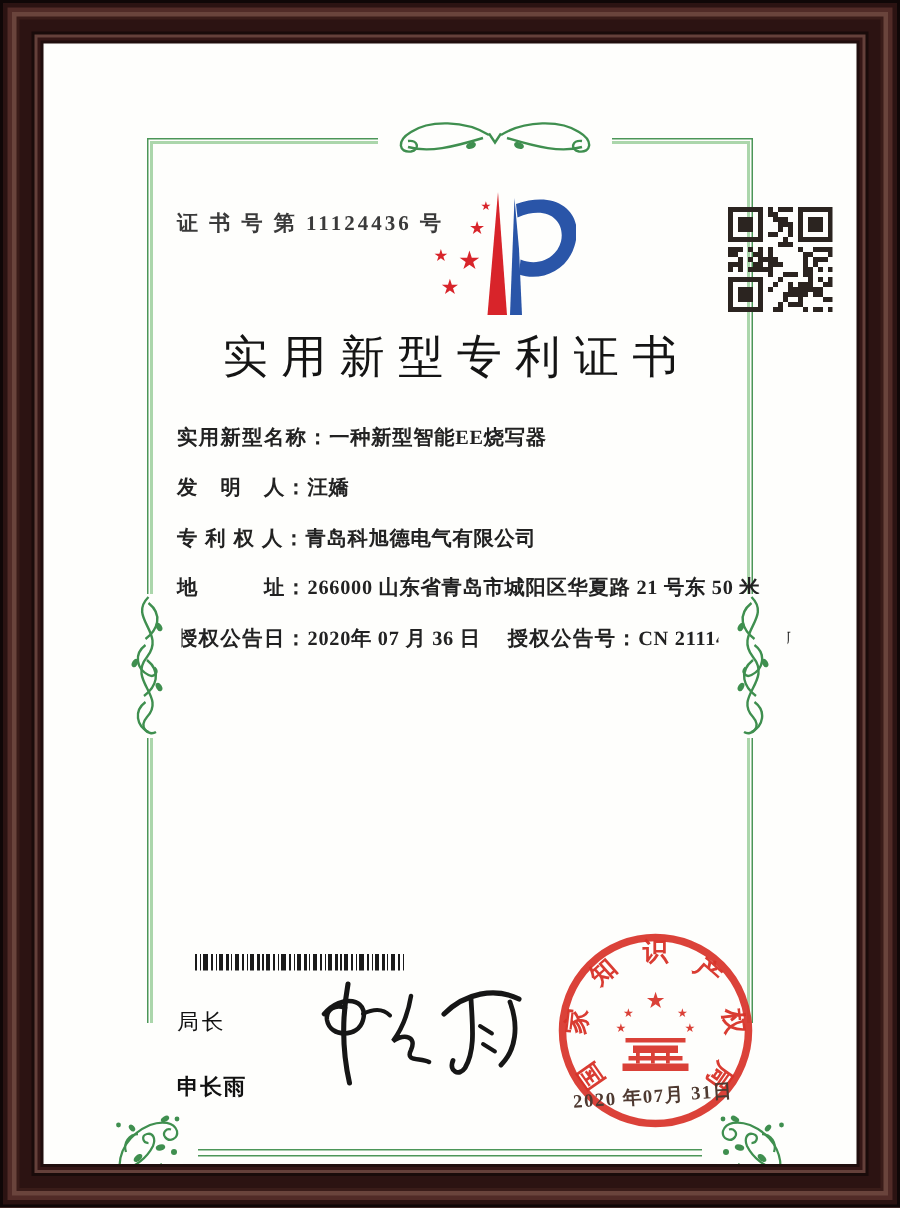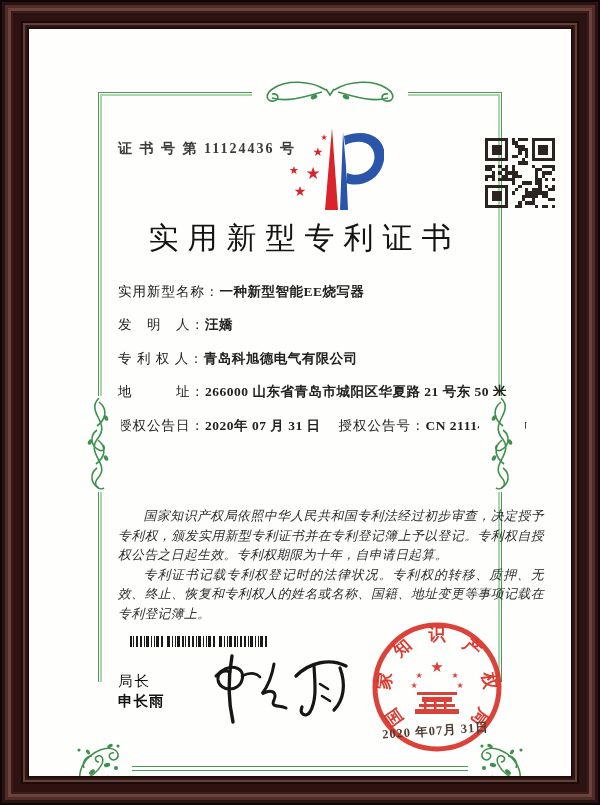--- a/index.html
+++ b/index.html
@@ -54,21 +54,21 @@
   .qr svg { width:100%; height:100%; }
   .title {
     position:absolute; left:0; right:0; top:188px; text-align:center;
     font-size:30px; font-weight:400; letter-spacing:9px; color:#141414;
     text-indent:9px;
   }
 
   
   .fields { position:absolute; left:88px; top:253px; width:430px; }
   .frow { height:33.4px; font-size:13.5px; color:#222; white-space:nowrap; }
-  .flabel { font-weight:400; letter-spacing:1px; }
+  .flabel { font-weight:700; letter-spacing:1px; }
   .fvalue { font-weight:700; letter-spacing:.5px;margin-top:32px; }
   .fpair2 { margin-left:18px; }
 
   
   .paras {
     position:absolute; left:88px; top:477px; width:426px;
     font-size:12.8px; line-height:19.5px; color:#2c2c2c; font-style:italic;
     text-align:justify; letter-spacing:.4px;
   }
   .paras p { text-indent:2em; }
@@ -76,21 +76,21 @@
   
   .barcode {
     position:absolute; left:100px; top:606px; width:140px; height:11px;
     background:repeating-linear-gradient(90deg,
       #1a1a1a 0 1.6px, #fff 1.6px 3.4px,
       #1a1a1a 3.4px 4.2px, #fff 4.2px 5.6px,
       #1a1a1a 5.6px 8.4px, #fff 8.4px 10.4px);
   }
   .signer { position:absolute; left:88px; top:642px; font-family:"Liberation Sans","DejaVu Sans",sans-serif; }
   .signer .t { font-size:14.5px; font-weight:400; color:#111; letter-spacing:2px; }
-  .signer .n { font-size:14.5px; font-weight:700; color:#111; letter-spacing:1px; margin-top:1px; }
+  .signer .n { font-size:14.5px; font-weight:700; color:#111; letter-spacing:1px; margin-top:24px; }
   .signature { position:absolute; left:172px; top:612px; width:158px; height:88px; }
   .seal { position:absolute; left:340px; top:590px; width:134px; height:134px; }
   .seal-date {
     position:absolute; left:352px; top:692px; width:130px;
     font-size:12.5px; font-weight:700; color:#4f3a31; letter-spacing:1px;
     transform:rotate(-4deg); white-space:nowrap;
   }
 </style>
 </head>
 <body>
@@ -430,27 +430,23 @@
         <rect x="6" y="20" width="1" height="1" fill="#2b2420"></rect>
       </svg></div>
 
   <div class="title">实用新型专利证书</div>
 
   <div class="fields">
     <div class="frow"><span class="flabel">实用新型名称：</span><span class="fvalue">一种新型智能EE烧写器</span></div>
     <div class="frow"><span class="flabel">发　明　人：</span><span class="fvalue">汪嬌</span></div>
     <div class="frow"><span class="flabel">专 利 权 人：</span><span class="fvalue">青岛科旭德电气有限公司</span></div>
     <div class="frow"><span class="flabel">地　　　址：</span><span class="fvalue">266000 山东省青岛市城阳区华夏路 21 号东 50 米</span></div>
-    <div class="frow"><span class="flabel">授权公告日：</span><span class="fvalue">2020年 07 月 31 日</span><span class="flabel fpair2">授权公告号：</span><span class="fvalue">CN 211149429 U</span></div>
-  </div>
-
-  <div class="paras">
-    <p>国家知识产权局依照中华人民共和国专利法经过初步审查，决定授予专利权，颁发实用新型专利证书并在专利登记簿上予以登记。专利权自授权公告之日起生效。专利权期限为十年，自申请日起算。</p>
-    <p>专利证书记载专利权登记时的法律状况。专利权的转移、质押、无效、终止、恢复和专利权人的姓名或名称、国籍、地址变更等事项记载在专利登记簿上。</p>
-  </div>
+    <div class="frow"><span class="flabel">授权公告日：</span><span class="fvalue">2020年 07 月 36 日</span><span class="flabel fpair2">授权公告号：</span><span class="fvalue">CN 211149429 U</span></div>
+  </div>
+
 
   <div class="barcode"></div>
 
   <div class="signer">
     <div class="t">局长</div>
     <div class="n">申长雨</div>
   </div>
 
   <div class="signature">
     <svg viewBox="0 0 158 88" width="158" height="88" fill="none" stroke="#161616" stroke-linecap="round">

